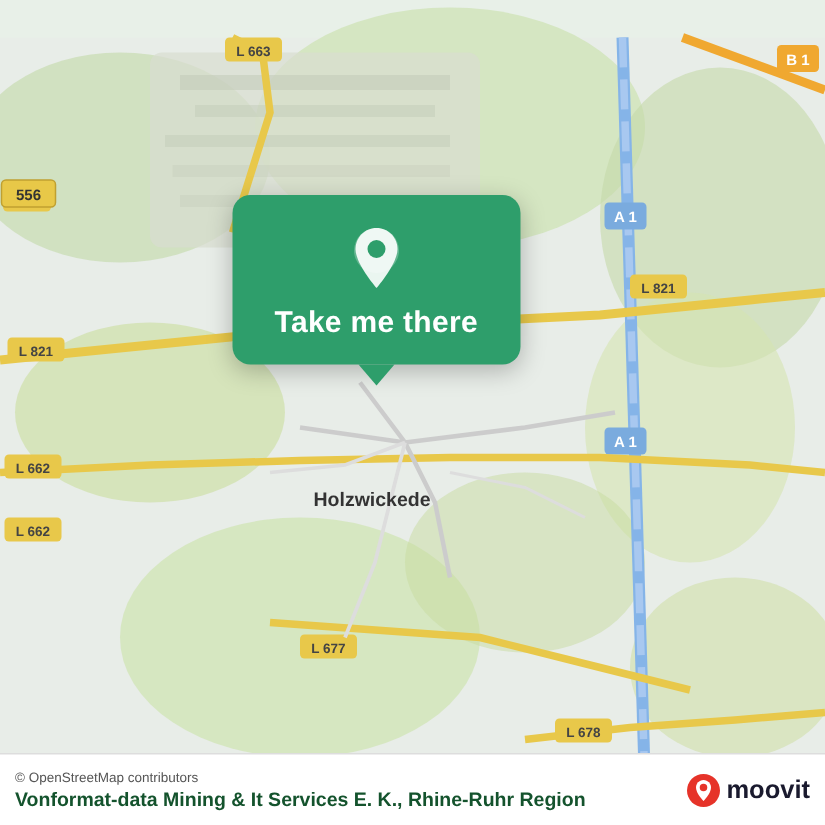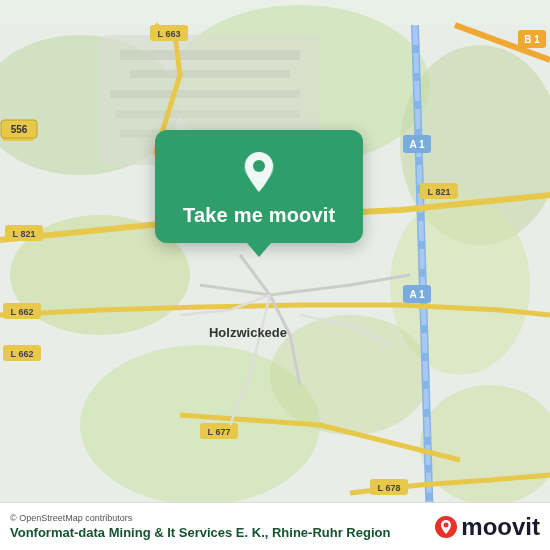--- a/index.html
+++ b/index.html
@@ -64,21 +64,21 @@
       align-items: center;
       gap: 4px;
     }
 
     .moovit-icon {
       width: 22px;
       height: 22px;
     }
 
     .moovit-text {
-      font-size: 24px;
+      font-size: 17px;
       font-weight: bold;
       color: #1a1a2e;
       font-family: Arial, sans-serif;
     }
 
     
     .popup-card {
       position: absolute;
       top: 130px;
       left: 155px;
@@ -198,21 +198,21 @@
     <text x="19" y="108" text-anchor="middle" font-size="10" font-weight="bold" fill="#333">556</text>
   </svg>
 
   <div class="popup-card">
 
     <svg class="popup-pin" viewBox="0 0 48 48" xmlns="http://www.w3.org/2000/svg">
       <circle cx="24" cy="19" r="15" fill="rgba(255,255,255,0.25)"></circle>
       <path d="M24 4 C16 4 10 10.5 10 18 C10 28 24 44 24 44 C24 44 38 28 38 18 C38 10.5 32 4 24 4Z" fill="white" opacity="0.9"></path>
       <circle cx="24" cy="18" r="6" fill="#2e9e6b"></circle>
     </svg>
-    <button class="popup-button">Take me moovit</button>
+    <button class="popup-button">Take me there</button>
   </div>
 
   <div class="bottom-bar">
     <div class="bottom-bar-left">
       <span class="osm-credit">© OpenStreetMap contributors</span>
       <span class="location-title">Vonformat-data Mining &amp; It Services E. K., Rhine-Ruhr Region</span>
     </div>
     <div class="moovit-logo">
 
       <svg class="moovit-icon" viewBox="0 0 22 22" xmlns="http://www.w3.org/2000/svg">

